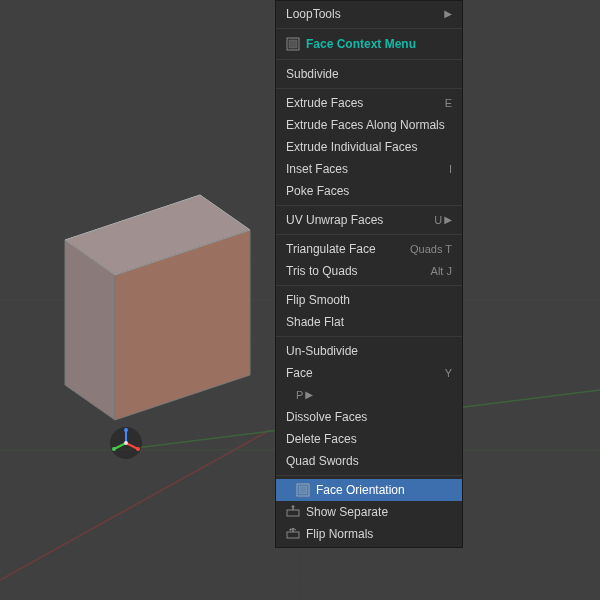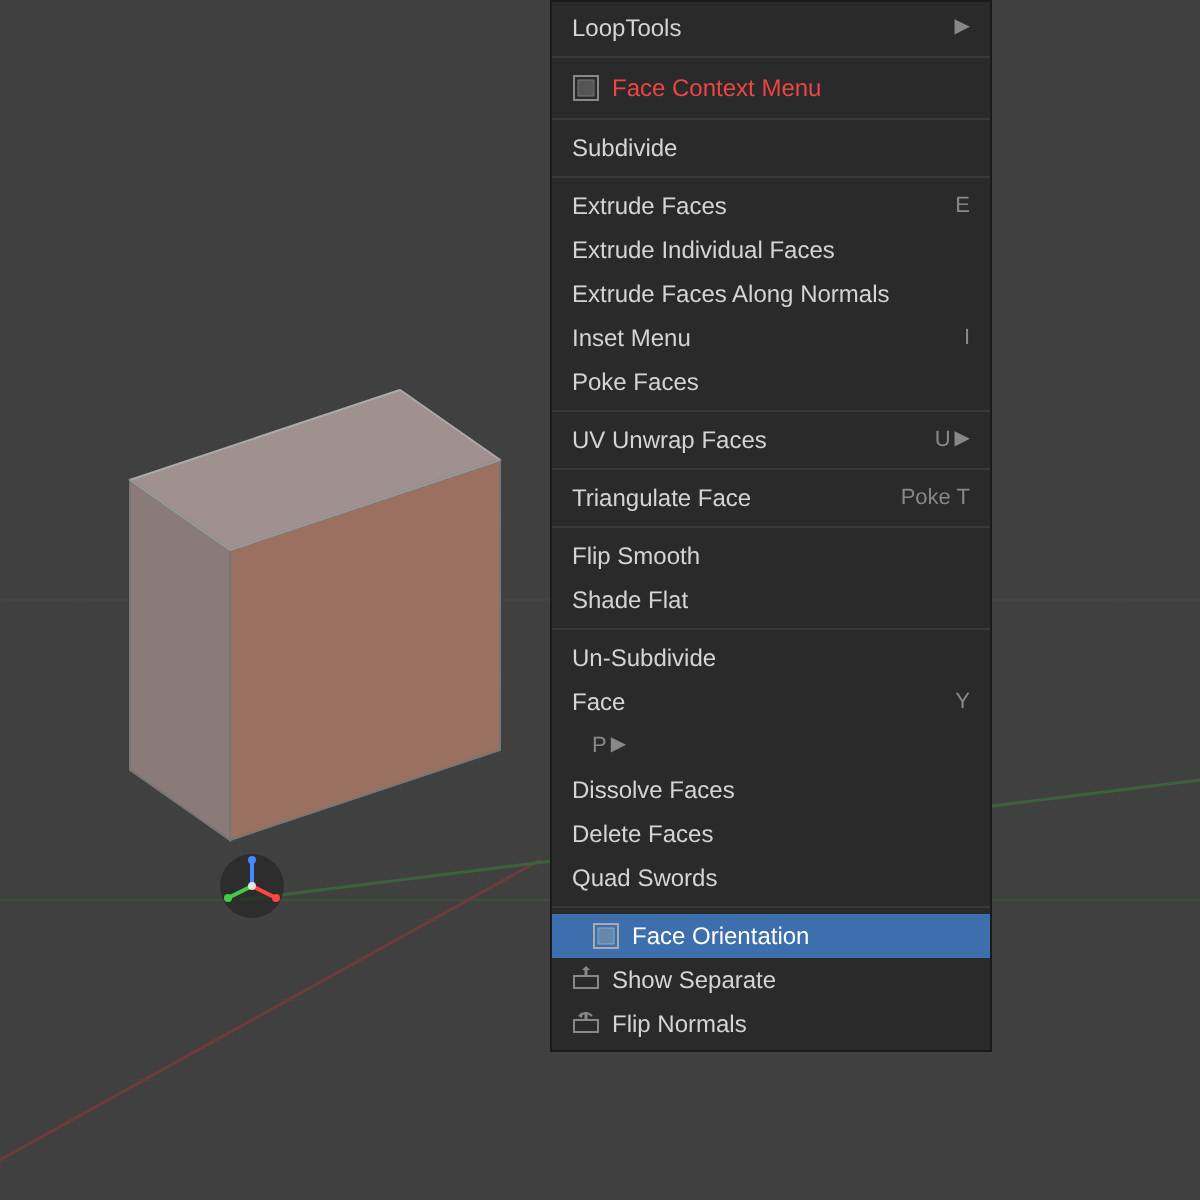--- a/index.html
+++ b/index.html
@@ -28,21 +28,21 @@
       position: absolute;
       width: 100%;
       height: 100%;
     }
 
     
     .context-menu {
       position: absolute;
       left: 275px;
       top: 0px;
-      width: 221px;
+      width: 188px;
       background: #2a2a2a;
       border: 1px solid #1a1a1a;
       color: #d4d4d4;
       font-size: 12px;
       z-index: 10;
       padding: 2px 0;
     }
 
     .menu-item {
       display: flex;
@@ -55,22 +55,22 @@
       min-height: 20px;
     }
 
     .menu-item.highlighted {
       background: #3d6faf;
       color: #ffffff;
       padding-left: 20px;
     }
 
     .menu-item.section-header {
-      color: #ef4444;
-      font-weight: normal;
+      color: #14b8a6;
+      font-weight: bold;
       padding: 3px 10px;
       cursor: default;
     }
 
     .menu-separator {
       height: 1px;
       background: #3a3a3a;
       margin: 3px 0;
     }
 
@@ -218,33 +218,33 @@
 
   <div class="menu-item">
     <span class="item-label">
       <span>Extrude Faces</span>
     </span>
     <span class="shortcut">E</span>
   </div>
 
   <div class="menu-item">
     <span class="item-label">
+      <span>Extrude Faces Along Normals</span>
+    </span>
+  </div>
+
+  <div class="menu-item">
+    <span class="item-label">
       <span>Extrude Individual Faces</span>
     </span>
   </div>
 
   <div class="menu-item">
     <span class="item-label">
-      <span>Extrude Faces Along Normals</span>
-    </span>
-  </div>
-
-  <div class="menu-item">
-    <span class="item-label">
-      <span>Inset Menu</span>
+      <span>Inset Faces</span>
     </span>
     <span class="shortcut">I</span>
   </div>
 
   <div class="menu-item">
     <span class="item-label">
       <span>Poke Faces</span>
     </span>
   </div>
 
@@ -259,23 +259,29 @@
       <span class="arrow">▶</span>
     </span>
   </div>
 
   <div class="menu-separator"></div>
 
   <div class="menu-item">
     <span class="item-label">
       <span>Triangulate Face</span>
     </span>
-    <span class="shortcut">Poke T</span>
-  </div>
-
+    <span class="shortcut">Quads T</span>
+  </div>
+
+  <div class="menu-item">
+    <span class="item-label">
+      <span>Tris to Quads</span>
+    </span>
+    <span class="shortcut">Alt J</span>
+  </div>
 
   <div class="menu-separator"></div>
 
   <div class="menu-item">
     <span class="item-label">
       <span>Flip Smooth</span>
     </span>
   </div>
 
   <div class="menu-item">

